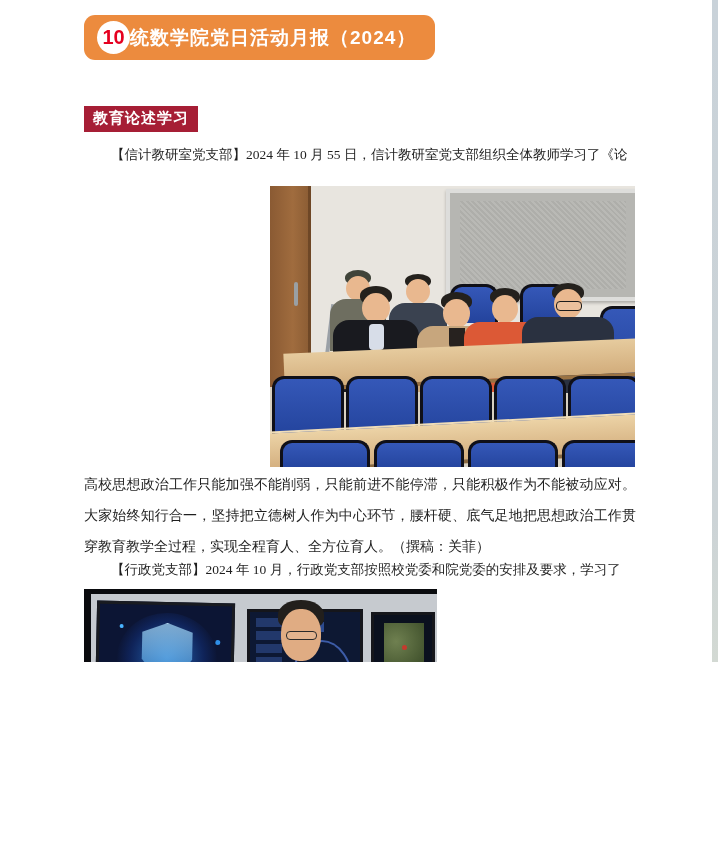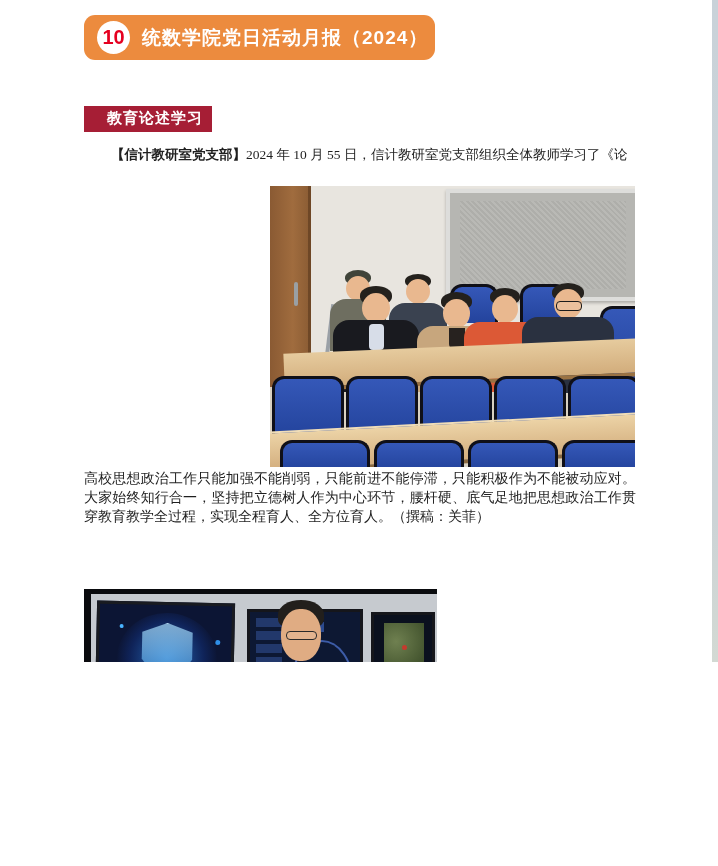--- a/index.html
+++ b/index.html
@@ -8,33 +8,33 @@
   .edge-strip{position:absolute;right:0;top:0;width:6px;height:866px;
         background:linear-gradient(#c9d2d9,#ccd3d6 60%,#dde2cf);}
 
   
   .banner{position:absolute;left:84px;top:15px;width:351px;height:45px;background:#ec8b3e;
         border-radius:11px;display:flex;align-items:center;
         font-family:"Liberation Sans","DejaVu Sans",sans-serif;}
   .num-circle{width:33px;height:33px;background:#fff;border-radius:50%;margin-left:13px;
         display:flex;align-items:center;justify-content:center;
         color:#e50020;font-weight:bold;font-size:20px;}
-  .banner-title{color:#fff;font-weight:bold;font-size:19px;letter-spacing:1px;margin-left:12px;}
+  .banner-title{color:#fff;font-weight:bold;font-size:19px;letter-spacing:1px;}
 
   
   .section-label{position:absolute;left:84px;top:106px;background:#a61e35;color:#fff;
         font-family:"Liberation Sans","DejaVu Sans",sans-serif;font-weight:bold;
-        font-size:15px;letter-spacing:1px;padding:3px 9px 4px 23px;}
+        font-size:15px;letter-spacing:1px;padding:3px 9px 4px 9px;}
 
   
   .txt{position:absolute;text-align:justify;text-justify:inter-ideograph;font-size:14px;}
-  .blabel{font-weight:bold;margin-top:32px;}
+  .blabel{font-weight:normal;margin-top:32px;}
   .a1-intro{left:84px;top:146px;width:552px;text-indent:2em;white-space:nowrap;font-size:13.5px;}
   .a1-left{left:84px;top:181px;width:189px;line-height:24px;}
-  .a1-bottom{left:84px;top:469px;width:552px;line-height:19px;}
+  .a1-bottom{left:84px;top:469px;width:552px;line-height:31px;}
   .a2-intro{left:84px;top:561px;width:552px;text-indent:2em;white-space:nowrap;font-size:13.5px;}
   .a2-right{left:447px;top:592px;width:190px;line-height:26.4px;}
   .page-num{position:absolute;left:0;right:6px;top:842px;text-align:center;font-size:12px;color:#33415c;}
 
   
   .photo1{position:absolute;left:270px;top:186px;width:365px;height:281px;overflow:hidden;background:#e8e5df;}
   .photo1 *{position:absolute;}
   .p1-board{left:176px;top:3px;width:186px;height:104px;background:#b6b6b2;
         border:4px solid #dddddb;box-shadow:0 2px 3px rgba(0,0,0,.25);}
   .p1-board i{left:10px;top:8px;right:10px;bottom:8px;display:block;
@@ -237,20 +237,21 @@
     <div class="chair c2e"></div>
     <div class="p1-desk2"></div>
     <div class="chair c3a"></div>
     <div class="chair c3b"></div>
     <div class="chair c3c"></div>
     <div class="chair c3d"></div>
   </div>
 
   <div class="txt a1-bottom">高校思想政治工作只能加强不能削弱，只能前进不能停滞，只能积极作为不能被动应对。大家始终知行合一，坚持把立德树人作为中心环节，腰杆硬、底气足地把思想政治工作贯穿教育教学全过程，实现全程育人、全方位育人。（撰稿：关菲）</div>
 
+  <div class="txt a2-intro"><span class="blabel">【行政党支部】</span><span>2024 年 10 月，行政党支部按照校党委和院党委的安排及要求，学习了</span></div>
 
   <div class="photo2">
     <div class="v-wall"></div>
     <div class="v-s1">
       <div class="v-glow"></div>
       <div class="v-shield"></div>
       <div class="v-dot1"></div>
         <div class="v-dot2"></div>
         <div class="v-dot3"></div>
     </div>

